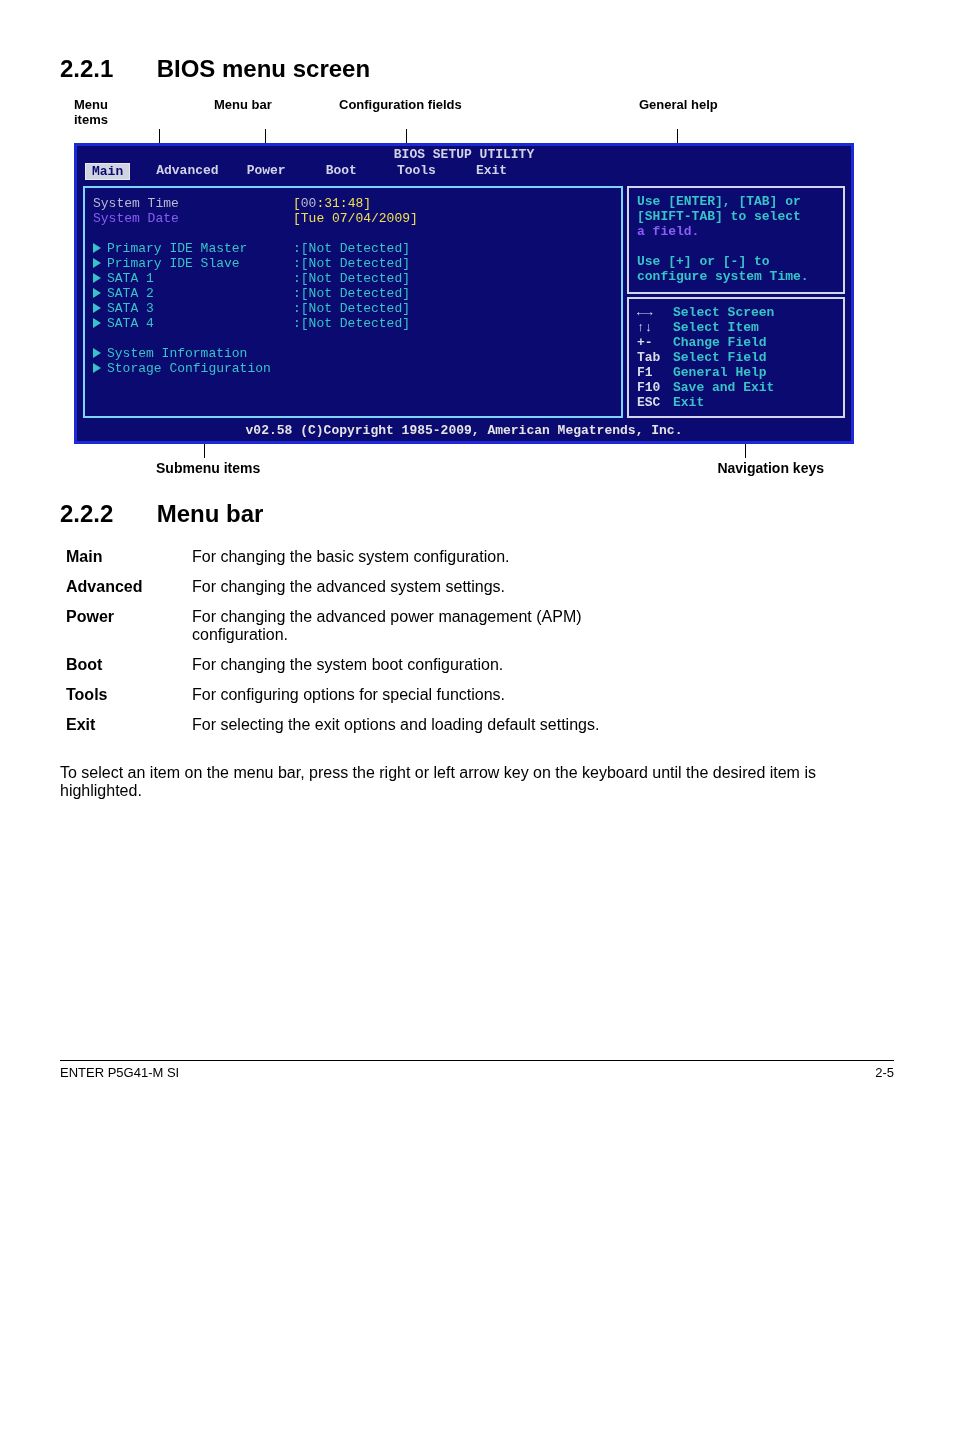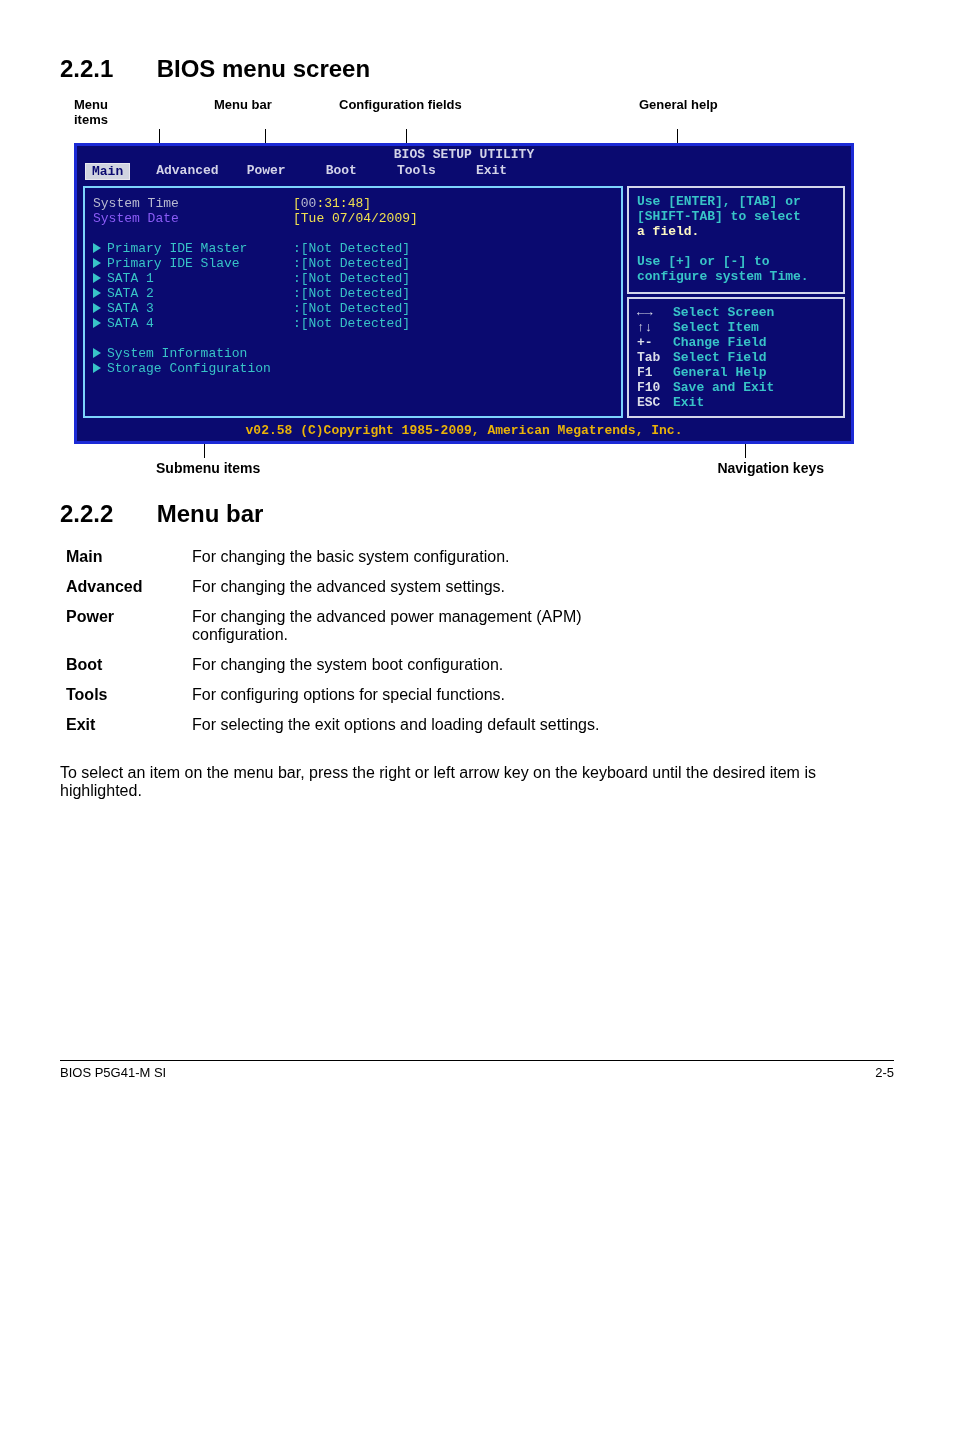--- a/index.html
+++ b/index.html
@@ -117,21 +117,21 @@
     padding: 6px 8px;
     color: #38c4c7;
     font-weight: bold;
   }
   .rbox.top { flex: 1; margin-bottom: 3px; white-space: pre-wrap; }
   .rbox.bot { white-space: pre; }
   .nav-key { color: #dadde8; display: inline-block; width: 36px; }
   .nav-desc { color: #38c4c7; }
   .bios-footer {
     background: #0a0a70;
-    color: #eab308;
+    color: #e5e5e5;
     text-align: center;
     padding: 1px 0 3px 0;
     font-weight: bold;
   }
   
   .btick-row { display:flex; margin: 0 0 0 14px; height: 14px; }
   .blabels { display:flex; font-size: 14px; font-weight: bold; margin: 2px 0 24px 14px; }
 
   
   .paragraph { font-size: 16px; margin: 8px 0 10px 0; }
@@ -228,21 +228,21 @@
         <div class="row">
             <span class="lbl" style="width:auto"><span class="tri"></span><span>System Information</span></span>
           </div>
         <div class="row">
             <span class="lbl" style="width:auto"><span class="tri"></span><span>Storage Configuration</span></span>
           </div>
       </div>
       <div class="bios-right">
         <div class="rbox top"><span>Use [ENTER], [TAB] or</span>
 <span>[SHIFT-TAB] to select</span>
-<span style="color:#fef9c3">a field.</span>
+<span style="color:#8b5cf6">a field.</span>
 
 <span>Use [+] or [-] to</span>
 <span>configure system Time.</span></div>
         <div class="rbox bot"><span class="nav-key">←→</span><span class="nav-desc">Select Screen</span>
 <span class="nav-key">↑↓</span><span class="nav-desc">Select Item</span>
 <span class="nav-key">+-</span><span class="nav-desc">Change Field</span>
 <span class="nav-key">Tab</span><span class="nav-desc">Select Field</span>
 <span class="nav-key">F1</span><span class="nav-desc">General Help</span>
 <span class="nav-key">F10</span><span class="nav-desc">Save and Exit</span>
 <span class="nav-key">ESC</span><span class="nav-desc">Exit</span></div>
@@ -294,16 +294,16 @@
     <tr>
           <td class="term">Exit</td>
           <td>For selecting the exit options and loading default settings.</td>
         </tr>
   </tbody>
     </table>
 
   <div class="paragraph" style="margin-top:24px">To select an item on the menu bar, press the right or left arrow key on the keyboard until the desired item is highlighted.</div>
 
   <div class="pagefoot">
-    <span>BIOS P5G41-M SI</span>
+    <span>ENTER P5G41-M SI</span>
     <span>2-5</span>
   </div>
 </div>
 
 </body></html>

